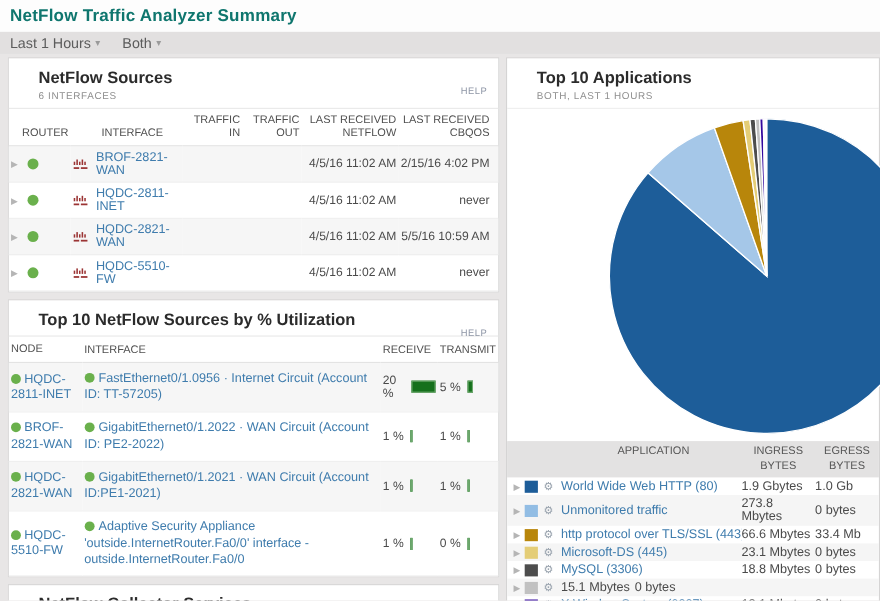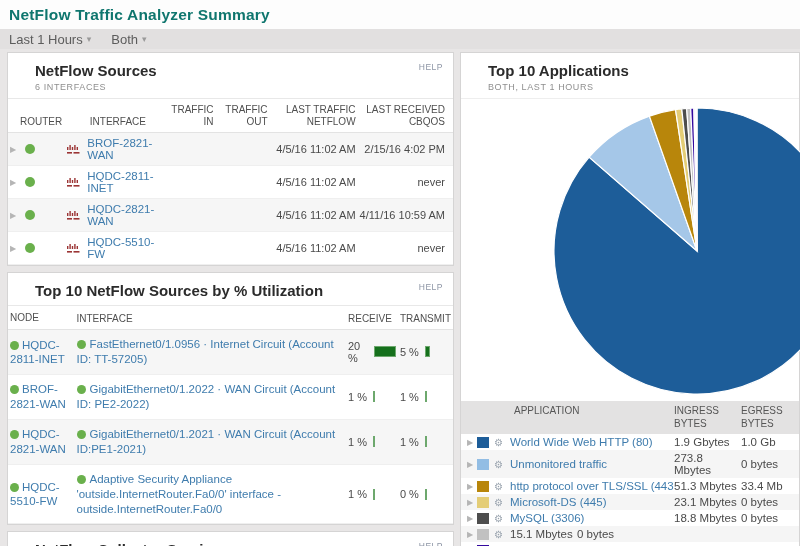--- a/index.html
+++ b/index.html
@@ -22,21 +22,21 @@
   }
   .filteritem { display:flex; align-items:center; gap:4px; cursor:pointer; }
   .caret { font-size:9px; color:#9a9a9a; }
   .content { display:flex; gap:6px; padding:3px 0 0 7px; align-items:flex-start; }
   .col-left { width:471px; display:flex; flex-direction:column; gap:6px; }
   .col-right { width:340px; }
   .panel { background:#fff; border:1px solid #d5d4d4; position:relative; }
   .panel-head { padding:9px 12px 6px 27px; border-bottom:1px solid #e8e8e8; position:relative; }
   .panel-title { font-size:15px; font-weight:bold; color:#2b2b2b; }
   .panel-sub { font-size:9px; color:#8f8f8f; letter-spacing:.6px; margin-top:3px; }
-  .help { position:absolute; top:9px; right:10px; font-size:8.5px; color:#8d95a5; letter-spacing:.5px; cursor:pointer; }
+  .help { position:absolute; top:24px; right:10px; font-size:8.5px; color:#8d95a5; letter-spacing:.5px; cursor:pointer; }
 
   
   table { border-collapse:collapse; width:100%; }
   .src-table th {
     font-size:10px; font-weight:normal; color:#4f4f4f; text-align:right;
     padding:5px 2px 4px; vertical-align:bottom; line-height:1.2; border-bottom:1px solid #e3e3e3;
   }
   .src-table th.al { text-align:center;padding-left:12px; }
   .src-table td { font-size:11px; padding:4px 2px; border-bottom:1px solid #efefef; vertical-align:middle; }
   .src-table tr.odd td { background:#f6f6f6; }
@@ -63,21 +63,21 @@
   .u-iface { width:288px; padding-right:6px; line-height:1.3; }
   .u-iface .dot { vertical-align:-1px; margin-right:4px; }
   .u-rx { width:52px; } .u-tx { width:50px; }
   .pctcell { display:flex; align-items:center; gap:5px; }
   .pct { font-size:11px; color:#4a4a4a; min-width:20px; line-height:1.1; }
   .bar { height:11px; background:var(--bar-green); border:1px solid #6da86d; flex:none; }
 
   
   .pie-area { position:relative; height:302px; }
   #pie-svg { position:absolute; left:86px; top:2px; width:300px; height:300px; }
-  .app-band { background:#e3e2e2; display:flex; font-size:10px; color:#565656; padding:4px 0; line-height:1.25; }
+  .app-band { background:#e3e2e2; display:flex; font-size:10px; color:#565656; padding:4px 0; line-height:1.25;text-align:center; }
   .ab1 { width:53px; padding-left:0; }
   .ab-app { flex:1; }
   .ab-in { width:67px; } .ab-out { width:58px; }
   .app-row { display:flex; align-items:center; padding:2px 0; font-size:11.5px; }
   .app-row.odd { background:#f5f5f5; }
   .a-exp { width:14px; text-align:center; padding-left:4px; }
   .swatch { width:12px; height:11px; display:inline-block; flex:none; margin:0 5px 0 2px; }
   .gear { font-size:10px; color:#99a3ae; width:16px; flex:none; }
   .a-name { flex:1; overflow:hidden; white-space:nowrap; }
   .a-in { width:67px; flex:none; color:#4a4a4a; }
@@ -111,21 +111,21 @@
       <div class="panel-sub">6 INTERFACES</div>
       <span class="help">HELP</span>
     </div>
     <table class="src-table">
       <thead>
         <tr>
           <th class="al c-router">ROUTER</th>
           <th class="al">INTERFACE</th>
           <th class="c-tin">TRAFFIC IN</th>
           <th class="c-tout">TRAFFIC OUT</th>
-          <th class="c-nf">LAST TRAFFIC NETFLOW</th>
+          <th class="c-nf">LAST RECEIVED NETFLOW</th>
           <th class="c-cb">LAST RECEIVED CBQOS</th>
         </tr>
       </thead>
       <tbody>
         <tr class="odd">
           <td class="c-router">
                 <span class="rowflex">
                   <span class="exp">▶</span>
                   <span class="dot"></span>
                 </span>
@@ -198,21 +198,21 @@
                       <rect x="1" y="8" width="5" height="1.6"></rect>
                       <rect x="7.5" y="8" width="6" height="1.6"></rect>
                     </g>
                   </svg>
                   <a class="lnk">HQDC-2821-WAN</a>
                 </span>
               </td>
           <td class="num"></td>
           <td class="num"></td>
           <td class="num">4/5/16 11:02 AM</td>
-          <td class="num c-cb">4/11/16 10:59 AM</td>
+          <td class="num c-cb">5/5/16 10:59 AM</td>
         </tr>
         <tr>
           <td class="c-router">
                 <span class="rowflex">
                   <span class="exp">▶</span>
                   <span class="dot"></span>
                 </span>
               </td>
           <td>
                 <span class="ifaceflex">
@@ -373,21 +373,21 @@
       <span class="gear">⚙</span>
       <a class="lnk a-name">Unmonitored traffic</a>
       <span class="a-in">273.8 Mbytes</span>
       <span class="a-out">0 bytes</span>
     </div>
     <div class="app-row">
       <span class="a-exp exp">▶</span>
       <span class="swatch" style="background: rgb(184, 134, 11);"></span>
       <span class="gear">⚙</span>
       <a class="lnk a-name">http protocol over TLS/SSL (443)</a>
-      <span class="a-in">51.3 Mbytes</span>
+      <span class="a-in">66.6 Mbytes</span>
       <span class="a-out">33.4 Mb</span>
     </div>
     <div class="app-row odd">
       <span class="a-exp exp">▶</span>
       <span class="swatch" style="background: rgb(228, 205, 118);"></span>
       <span class="gear">⚙</span>
       <a class="lnk a-name">Microsoft-DS (445)</a>
       <span class="a-in">23.1 Mbytes</span>
       <span class="a-out">0 bytes</span>
     </div>

